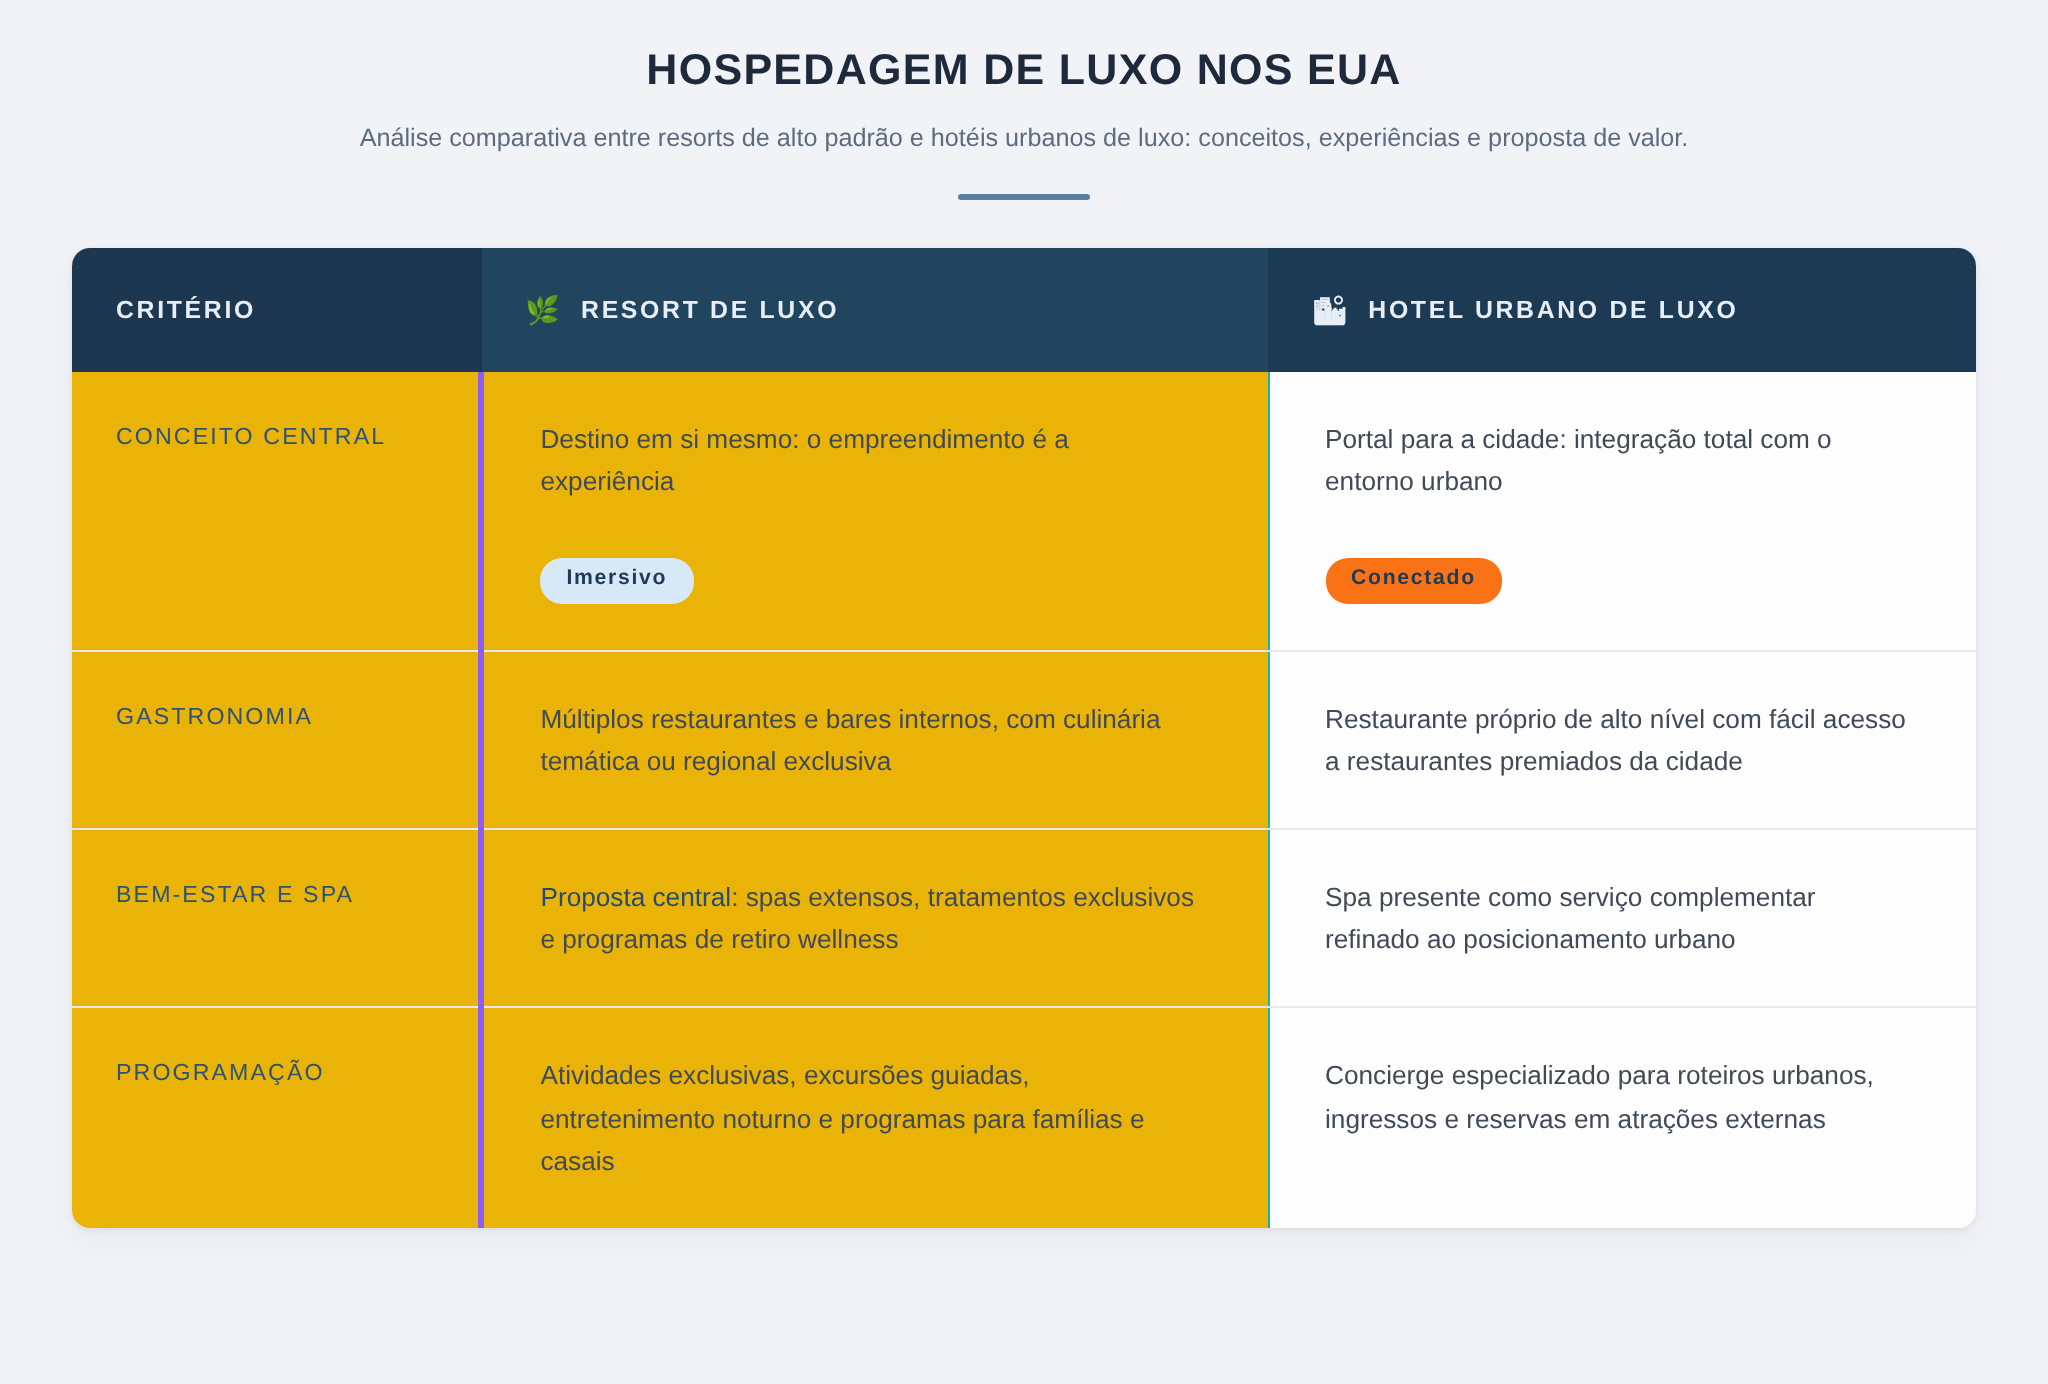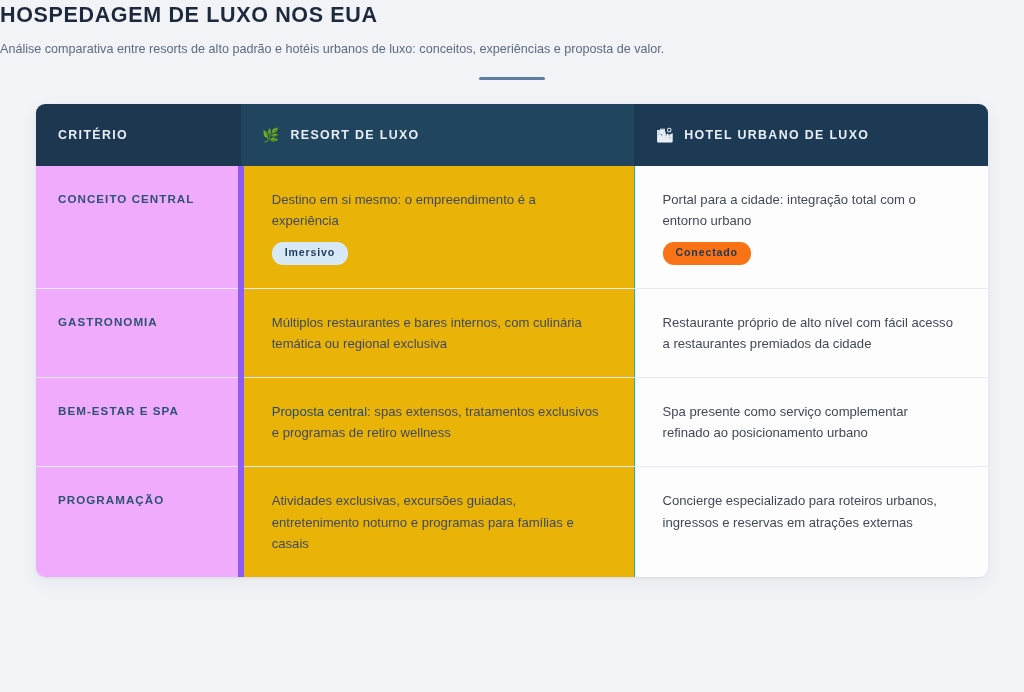--- a/index.html
+++ b/index.html
@@ -17,21 +17,22 @@
     width: 1024px;
     height: 692px;
     background: #f1f3f7;
     padding: 0;
     overflow: hidden;
     position: relative;
   }
 
   
   .header {
-    padding-top: 0;
+    padding-top: 20px;
+    text-align: center;
   }
 
   .page-title {
     font-size: 21.5px;
     font-weight: bold;
     color: #1e293b;
     letter-spacing: 0.65px;
     line-height: 1.3;
     padding-top: 2px;
   }
@@ -100,25 +101,25 @@
   
   tbody td {
     vertical-align: top;
     border-bottom: 1px solid #e7ebf1;
     background: #fdfdfe;
   }
 
   tbody tr:last-child td { border-bottom: none; }
 
   td.crit {
-    background: #f0abfc;
-    border-right: 6px solid #8b5cf6;
+    background: #eab308;
+    border-right: 3px solid #8b5cf6;
     color: #2d5272;
     font-size: 11.6px;
-    font-weight: bold;
+    font-weight: normal;
     letter-spacing: 1.05px;
     padding: 25px 14px 25px 22px;
     line-height: 1.35;
   }
 
   td.cell {
     padding: 23px 30px 23px 28px;
     font-size: 13.1px;
     color: #404a57;
     line-height: 1.62;
@@ -128,21 +129,21 @@
   td.cell-hot { background: #fdfdfe; }
 
   .cell-text b, .cell-text strong {
     font-weight: normal;
     color: #244c6e;
   }
 
   
   .badge {
     display: inline-block;
-    margin-top: 11px;
+    margin-top: 28px;
     padding: 5px 13px 6px 13px;
     border-radius: 11px;
     font-size: 10.6px;
     font-weight: bold;
     letter-spacing: 0.85px;
     line-height: 1.1;
   }
   .badge-imersivo  { background: #d7e8f7; color: #1e3a56; }
   .badge-conectado { background: #f97316; color: #1e3a56; }
 </style>

